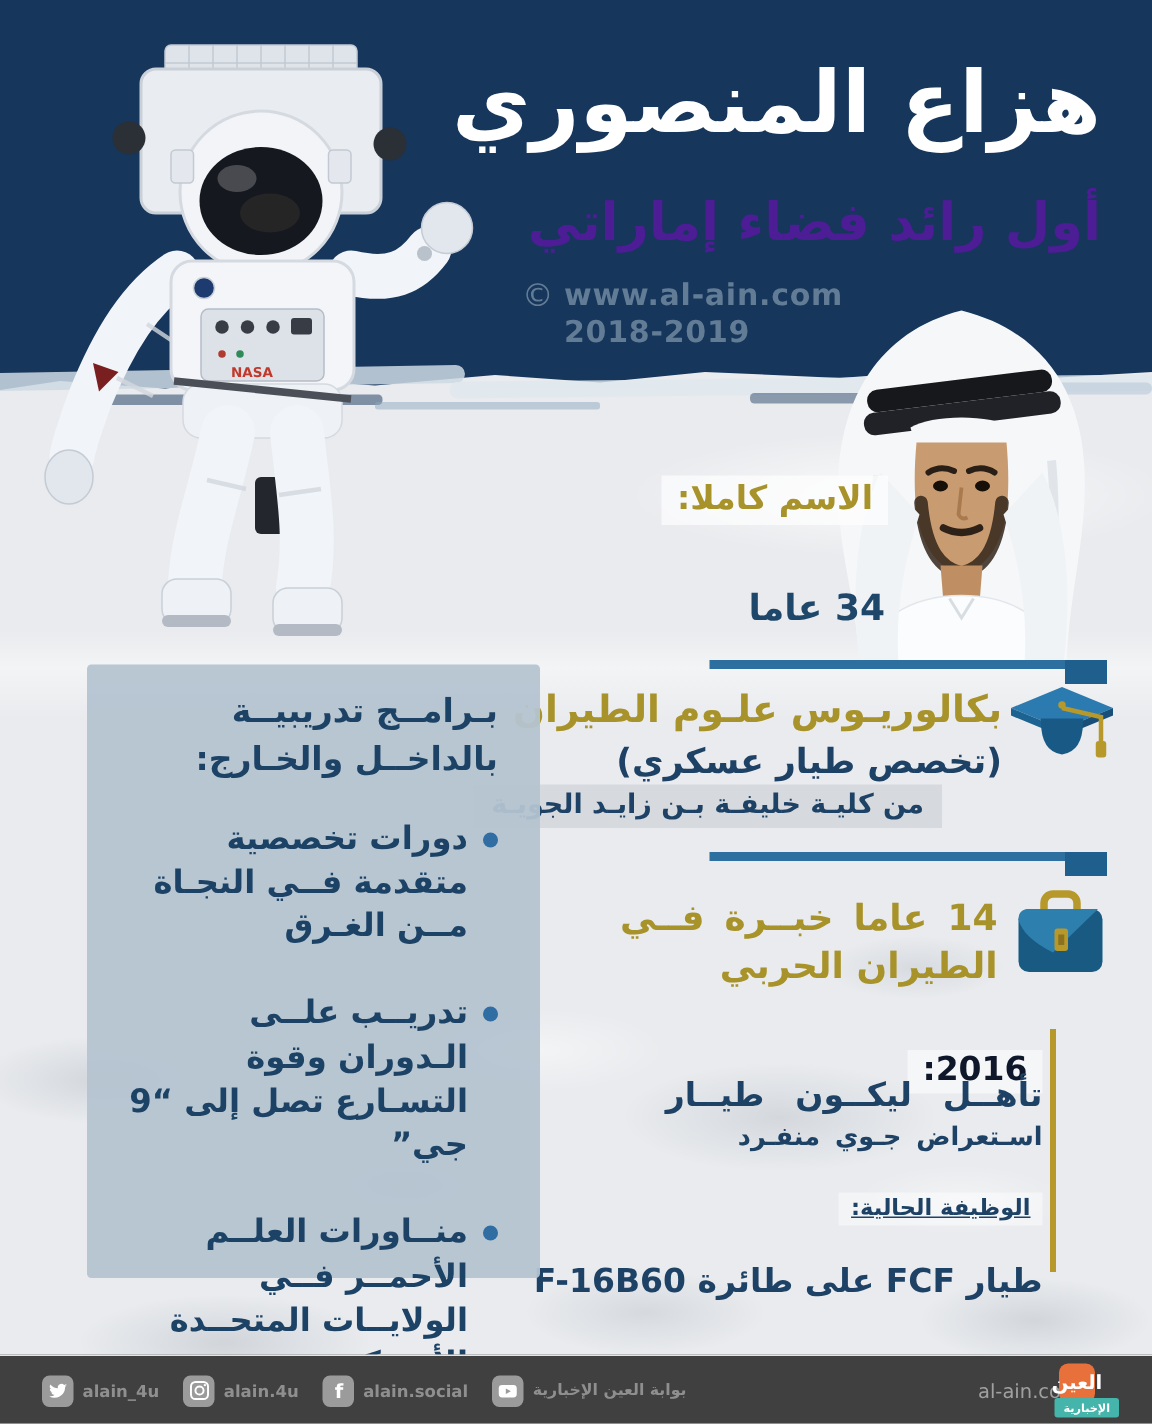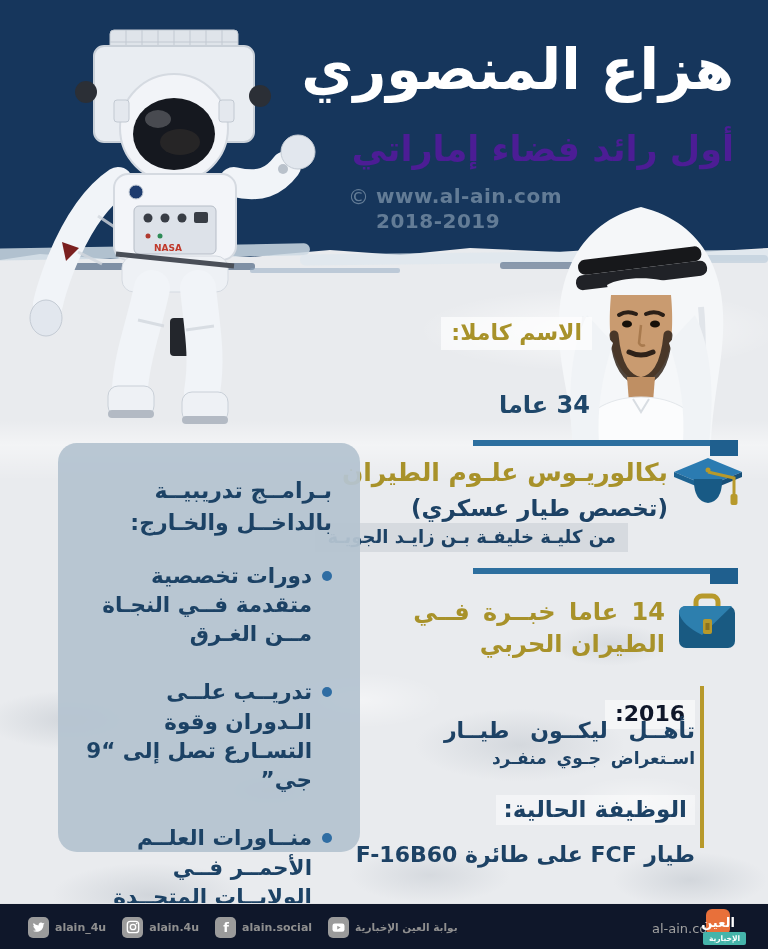--- a/index.html
+++ b/index.html
@@ -48,36 +48,36 @@
   .edu-college{top:523px;right:140px;z-index:4;color:#1d4265;font-size:18px;font-weight:bold;direction:rtl;background:rgba(184,191,199,.38);padding:3px 12px 5px;}
 
   .exp-icon{left:676px;top:593px;z-index:4;}
   .exp-text{top:597px;right:103px;z-index:4;color:#a8922a;font-size:24px;font-weight:bold;direction:rtl;text-align:right;line-height:1.32;}
   .exp-text .l1{word-spacing:5px;}
 
   .gold-line{left:700px;top:686px;width:4px;height:162px;background:#b7992b;z-index:4;}
   .m-year{top:688px;right:73px;z-index:4;color:#0f172a;font-size:22px;font-weight:bold;direction:rtl;background:rgba(255,255,255,.55);padding:1px 10px 3px;margin-top:12px;}
   .m-line1{top:718px;right:73px;z-index:4;color:#1d4265;font-size:22px;font-weight:bold;direction:rtl;word-spacing:13px;}
   .m-line2{top:748px;right:73px;z-index:4;color:#1d4265;font-size:17px;font-weight:bold;direction:rtl;word-spacing:4px;}
-  .m-job-label{top:795px;right:73px;z-index:4;color:#1d4265;font-size:23px;font-weight:bold;direction:rtl;background:rgba(255,255,255,.45);padding:1px 8px 3px;}
+  .m-job-label{top:795px;right:73px;z-index:4;color:#1d4265;font-size:15px;font-weight:bold;direction:rtl;background:rgba(255,255,255,.45);padding:1px 8px 3px;text-decoration:underline;}
   .m-job{top:824px;right:73px;z-index:4;color:#1d4265;font-size:22px;font-weight:bold;direction:rtl;margin-top:18px;}
 
   .panel{
     left:58px;top:443px;width:302px;height:409px;z-index:4;
-    background:rgba(181,195,208,.94);border-radius:19px;
-    box-sizing:border-box;padding:32px 28px 0 22px;
+    background:rgba(181,195,208,.94);border-radius:3px;
+    box-sizing:border-box;padding:16px 28px 0 22px;
     direction:rtl;color:#1c4265;
   }
   .panel-heading{font-size:22px;font-weight:bold;line-height:1.45;text-align:right;margin:0 0 22px 0;}
   .training-list{list-style:none;margin:0;padding:0;}
   .training-list li{display:flex;gap:10px;margin-bottom:29px;}
   .dot{width:10px;height:10px;border-radius:50%;background:#2f6da3;margin-top:10px;flex:0 0 auto;}
   .li-text{font-size:21.5px;font-weight:bold;line-height:1.36;text-align:right;}
 
-  .footer{left:0;top:903px;width:768px;height:46px;background:#0f172a;border-top:1px solid #e3e5e8;z-index:6;text-decoration:underline;}
+  .footer{left:0;top:903px;width:768px;height:46px;background:#404040;border-top:1px solid #e3e5e8;z-index:6;text-decoration:underline;}
   .social-row{position:absolute;left:28px;top:0;height:46px;display:flex;align-items:center;}
   .social-item{display:flex;align-items:center;margin-right:16px;cursor:pointer;}
   .s-icon{width:21px;height:21px;border-radius:5px;background:#9b9b9b;display:flex;align-items:center;justify-content:center;margin-right:6px;}
   .s-label{font-size:11px;color:#8f8f8f;font-weight:bold;}
   .s-label.ar{direction:rtl;font-size:10.5px;}
   .site{position:absolute;left:652px;top:17px;font-size:13px;color:#a0a0a0;}
   .logo{position:absolute;left:703px;top:5px;width:43px;height:36px;cursor:pointer;}
   .logo-orange{position:absolute;left:3px;top:0;width:24px;height:26px;background:#e8703a;border-radius:6px;display:flex;align-items:center;justify-content:center;}
   .logo-word{color:#fff;font-size:13px;font-weight:bold;direction:rtl;line-height:1;}
   .logo-teal{position:absolute;left:0;top:23px;width:43px;height:13px;background:#45b4aa;border-radius:2px;display:flex;align-items:center;justify-content:center;}

